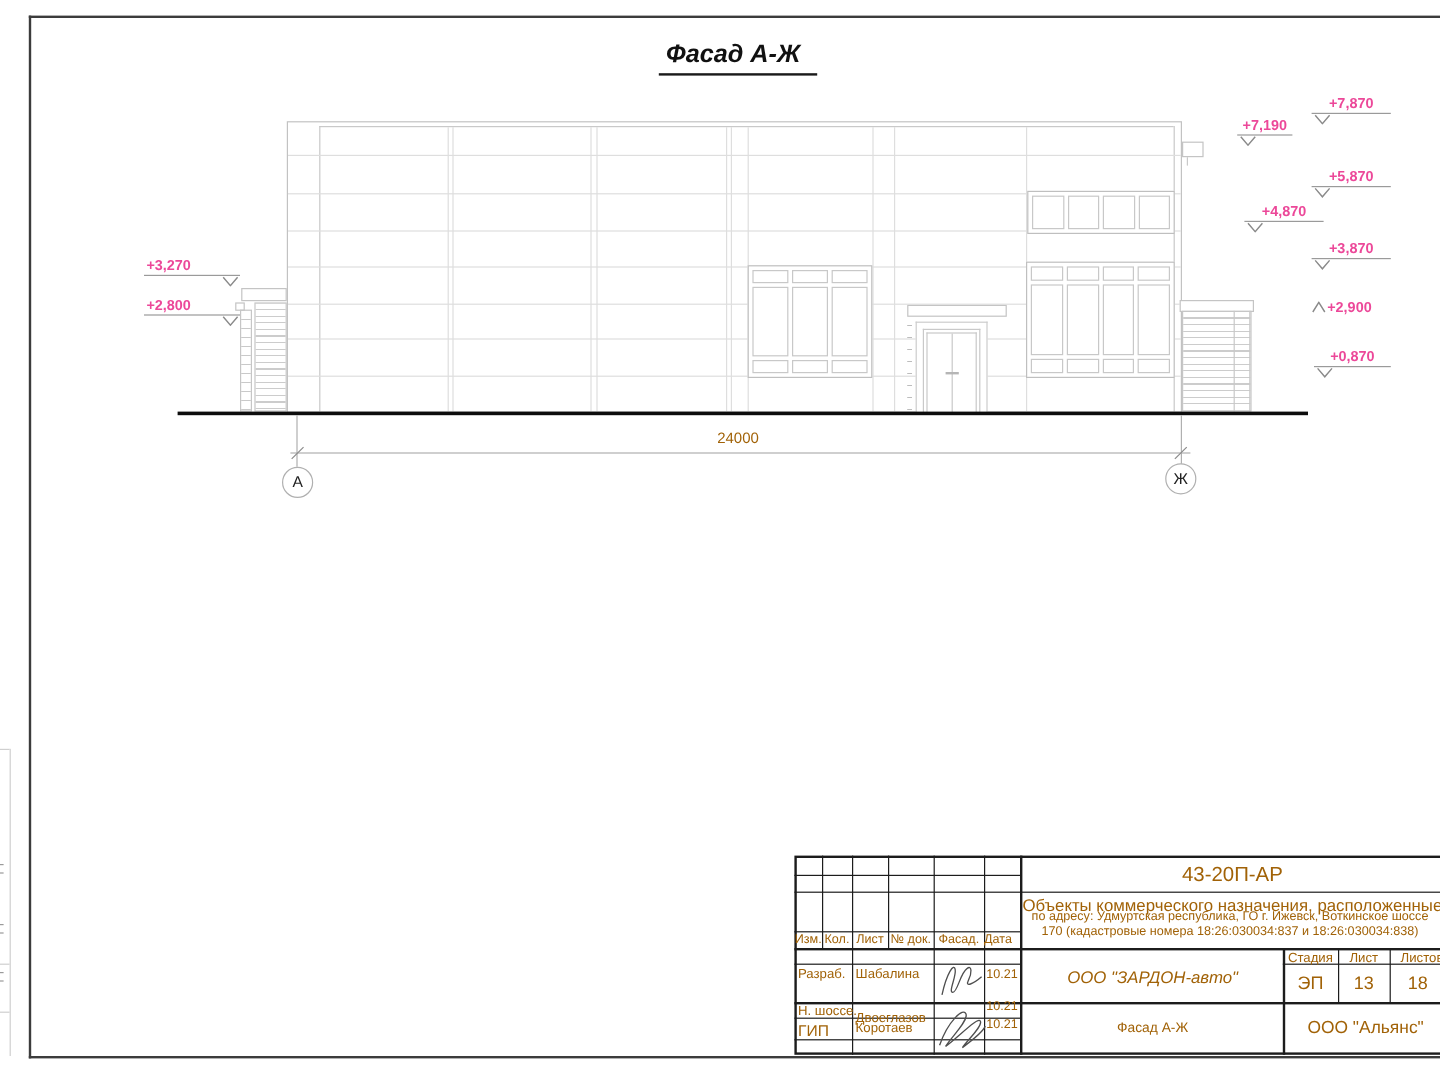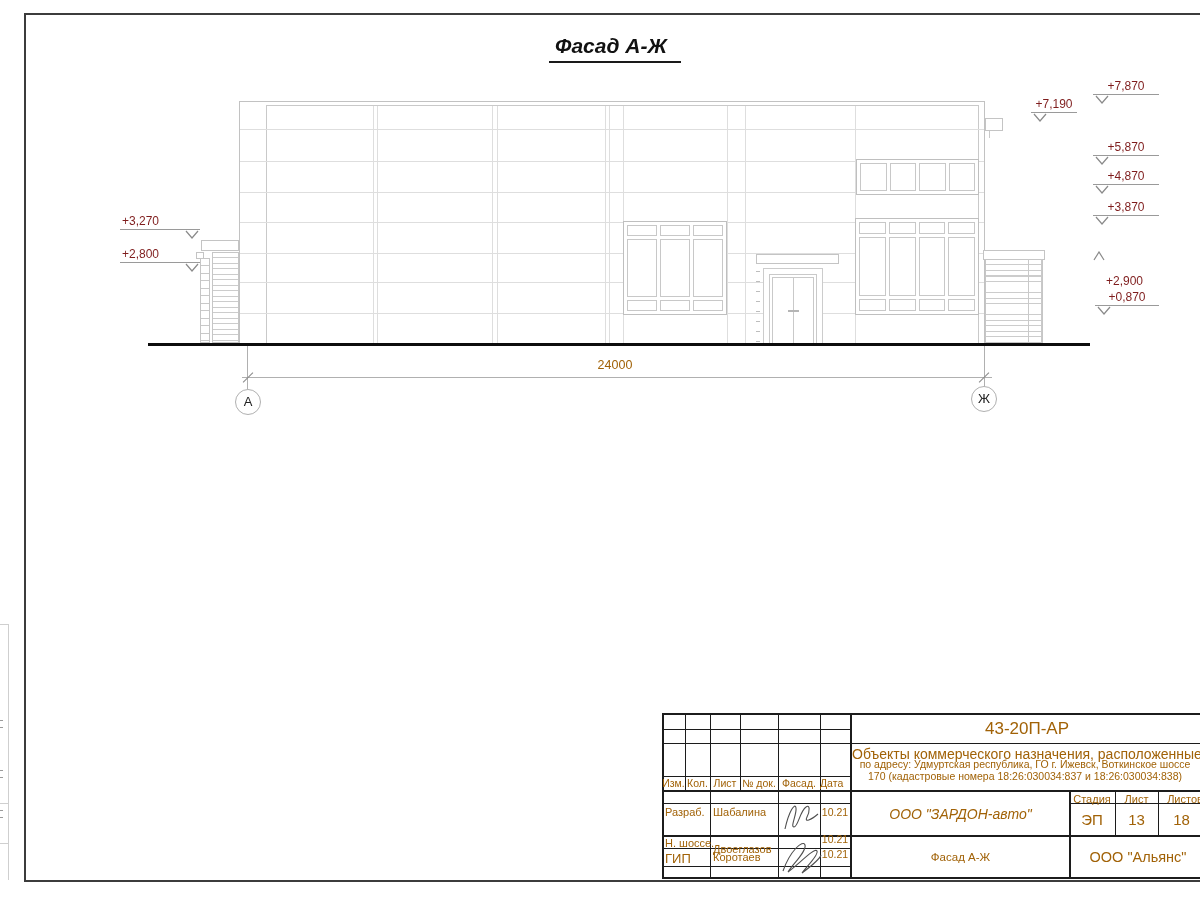--- a/index.html
+++ b/index.html
@@ -13,25 +13,25 @@
   .wingrid{position:absolute;background:#fff;border:1px solid #bfbfbf;box-sizing:border-box;display:grid;gap:3px;padding:3px;}
   .win{border:1px solid #c8c8c8;background:#fff;}
   .slats{position:absolute;background:repeating-linear-gradient(to bottom,#ffffff 0 4.5px,#cccccc 4.5px 5.5px);border:1px solid #c6c6c6;box-sizing:border-box;}
   .ladder{position:absolute;background:repeating-linear-gradient(to bottom,#ffffff 0 6.5px,#c9c9c9 6.5px 7.5px);border:1px solid #c6c6c6;box-sizing:border-box;}
   
   .dimline{position:absolute;background:#b0b0b0;}
   .tick{position:absolute;width:14px;height:1px;background:#8a8a8a;transform:rotate(-45deg);}
   .axis{position:absolute;width:24px;height:24px;border:1px solid #b0b0b0;border-radius:50%;background:#fff;
         text-align:center;line-height:24px;font-size:13px;color:#222;}
   
-  .elev{position:absolute;font-size:12px;color:#7f1d1d;}
+  .elev{position:absolute;font-size:12px;color:#ec4899;font-weight:bold;}
   .elev-t{border-bottom:1px solid #9a9a9a;padding:0 2px 1px 2px;text-align:center;}
   .elev .vm{position:absolute;top:100%;left:2px;}
   .elev.left .vm{left:auto;right:1px;}
-  .elev.free .elev-t{border-bottom:none;text-align:left;margin-top:25px;}
+  .elev.free .elev-t{border-bottom:none;text-align:left;}
   .vm polyline,.um polyline{fill:none;stroke:#8a8a8a;stroke-width:1.2;}
   .um{position:absolute;left:-11px;top:2px;}
   
   .frame{position:absolute;background:#3c3c3c;}
   .faint{position:absolute;background:#cfcfcf;}
   
   .tl{position:absolute;background:#1c1c1c;}
   .tbtxt{position:absolute;color:#a16207;white-space:nowrap;}
   .ctr{text-align:center;}
   #main-title{position:absolute;left:470px;top:34px;width:290px;text-align:center;}
@@ -163,21 +163,21 @@
     <svg class="vm" width="14" height="9" viewBox="0 0 14 9">
         <polyline points="1,1 7,8 13,1"></polyline>
       </svg>
   </div>
   <div class="elev" style="left:1093px;top:140px;width:66px">
     <div class="elev-t">+5,870</div>
     <svg class="vm" width="14" height="9" viewBox="0 0 14 9">
         <polyline points="1,1 7,8 13,1"></polyline>
       </svg>
   </div>
-  <div class="elev" style="left:1093px;top:169px;width:66px">
+  <div class="elev" style="left:1037px;top:169px;width:66px">
     <div class="elev-t">+4,870</div>
     <svg class="vm" width="14" height="9" viewBox="0 0 14 9">
         <polyline points="1,1 7,8 13,1"></polyline>
       </svg>
   </div>
   <div class="elev" style="left:1093px;top:200px;width:66px">
     <div class="elev-t">+3,870</div>
     <svg class="vm" width="14" height="9" viewBox="0 0 14 9">
         <polyline points="1,1 7,8 13,1"></polyline>
       </svg>

